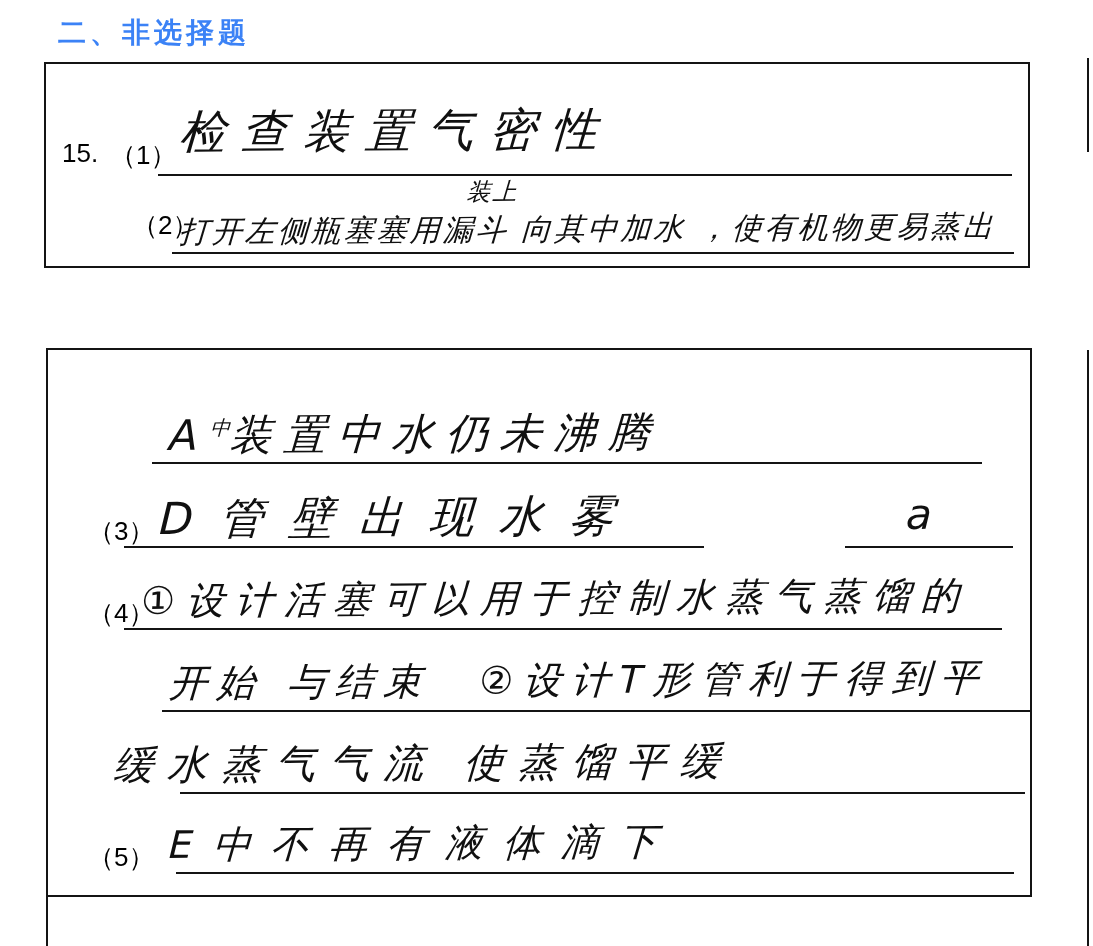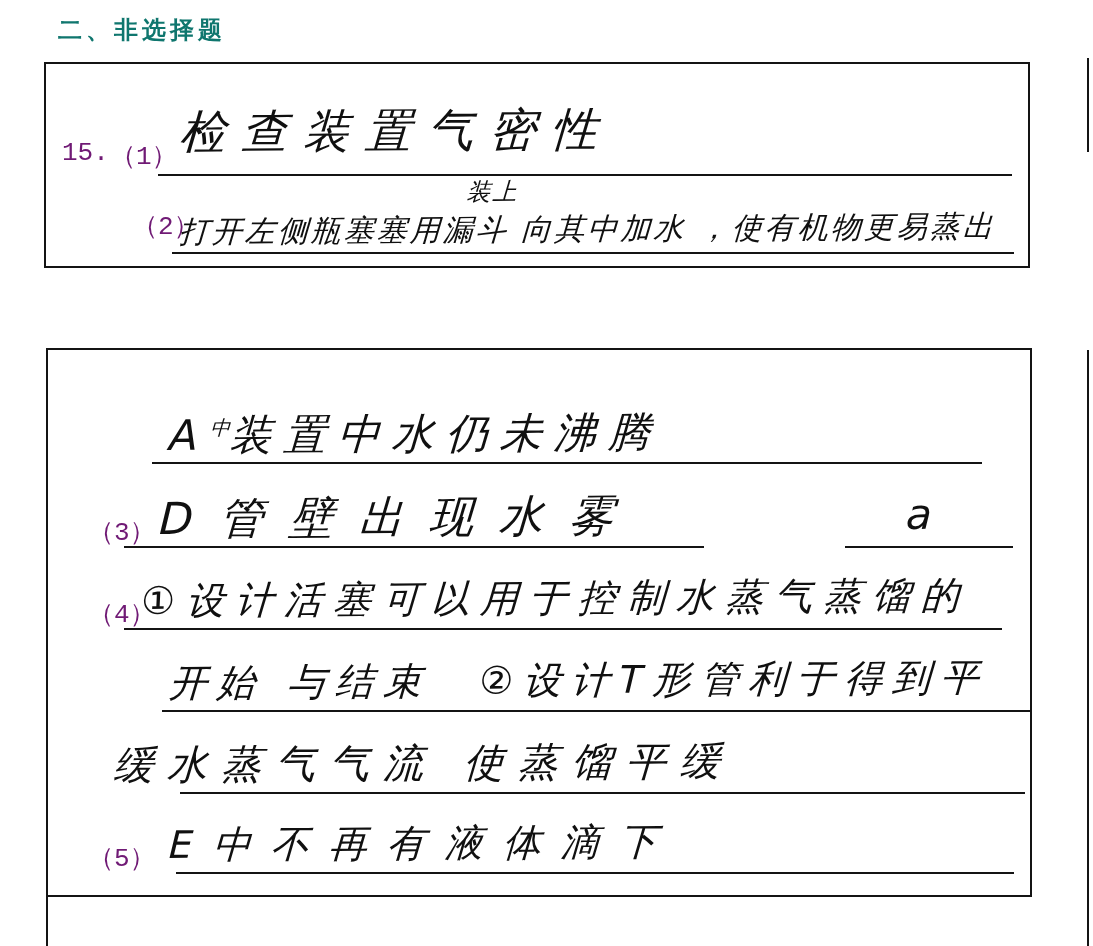--- a/index.html
+++ b/index.html
@@ -7,30 +7,30 @@
     position:relative;
     width:1093px;
     height:946px;
     background:#ffffff;
     overflow:hidden;
     font-family:"DejaVu Sans", sans-serif;
     color:#111;
   }
   .abs{position:absolute;}
   .printed{
-    font-family:Liberation Mono, monospace;
-    color:#701a75;
+    font-family:Liberation Sans, sans-serif;
+    color:#000000;
     white-space:nowrap;
   }
   .section-header{
     font-family:"DejaVu Sans", sans-serif;
     font-weight:bold;
-    font-size:24px;
+    font-size:28px;
     letter-spacing:4px;
-    color:#0f766e;
+    color:#3b82f6;
     white-space:nowrap;
   }
   .hw{
     font-family:"DejaVu Sans", sans-serif;
     font-style:italic;
     color:#101010;
     white-space:nowrap;
     transform:rotate(-0.4deg) skewX(-3deg);
     transform-origin:left bottom;
   }

